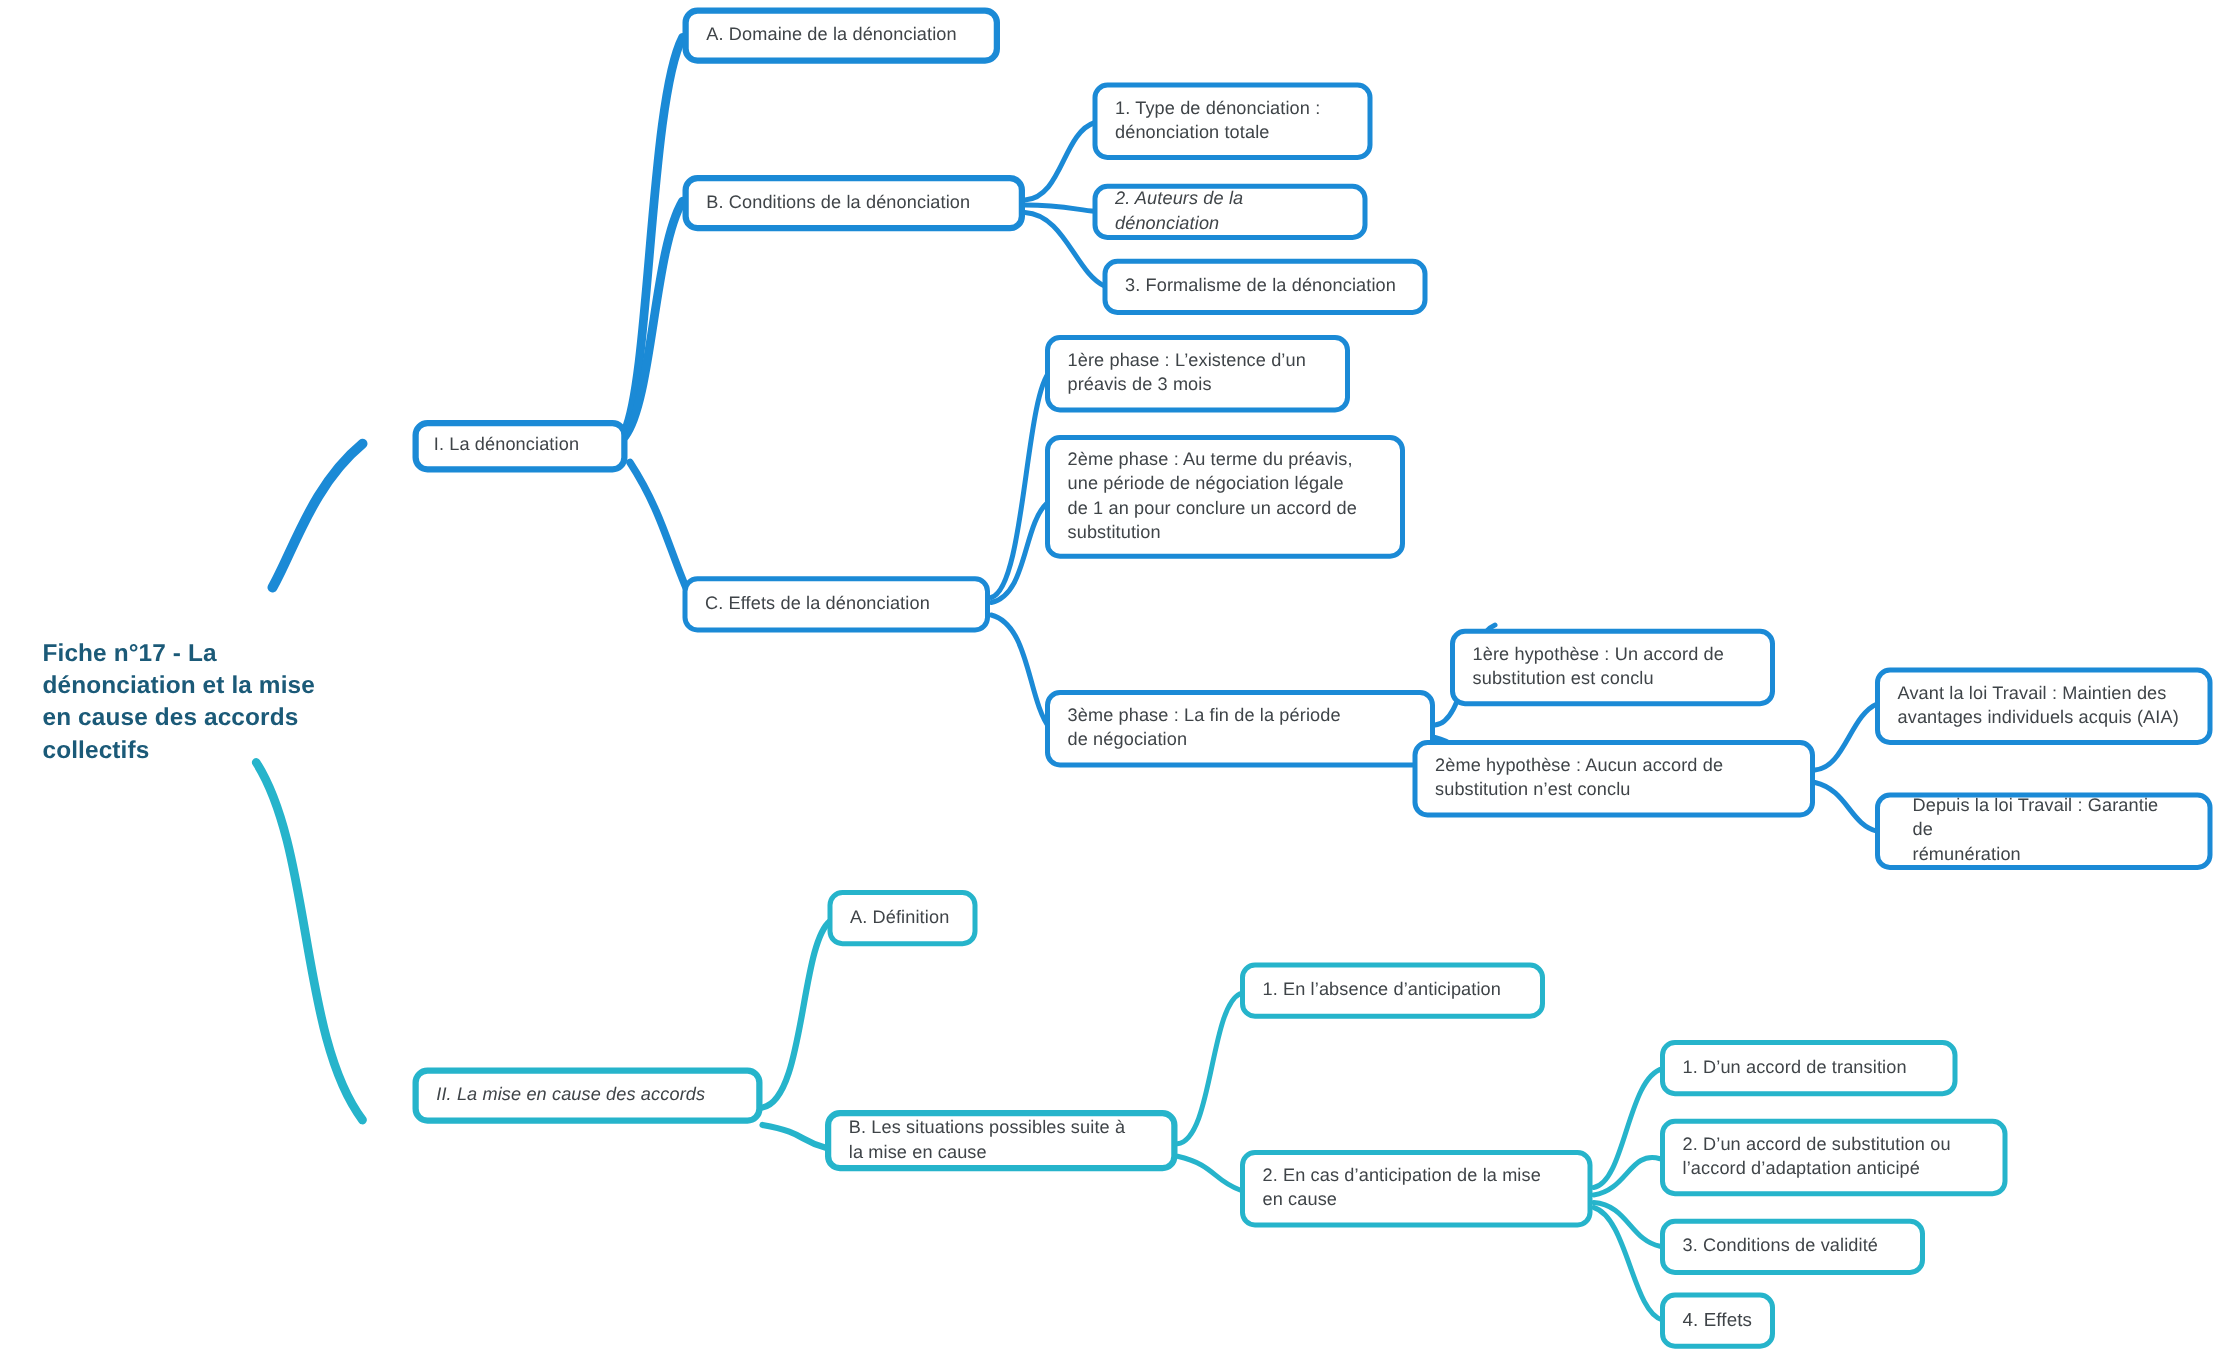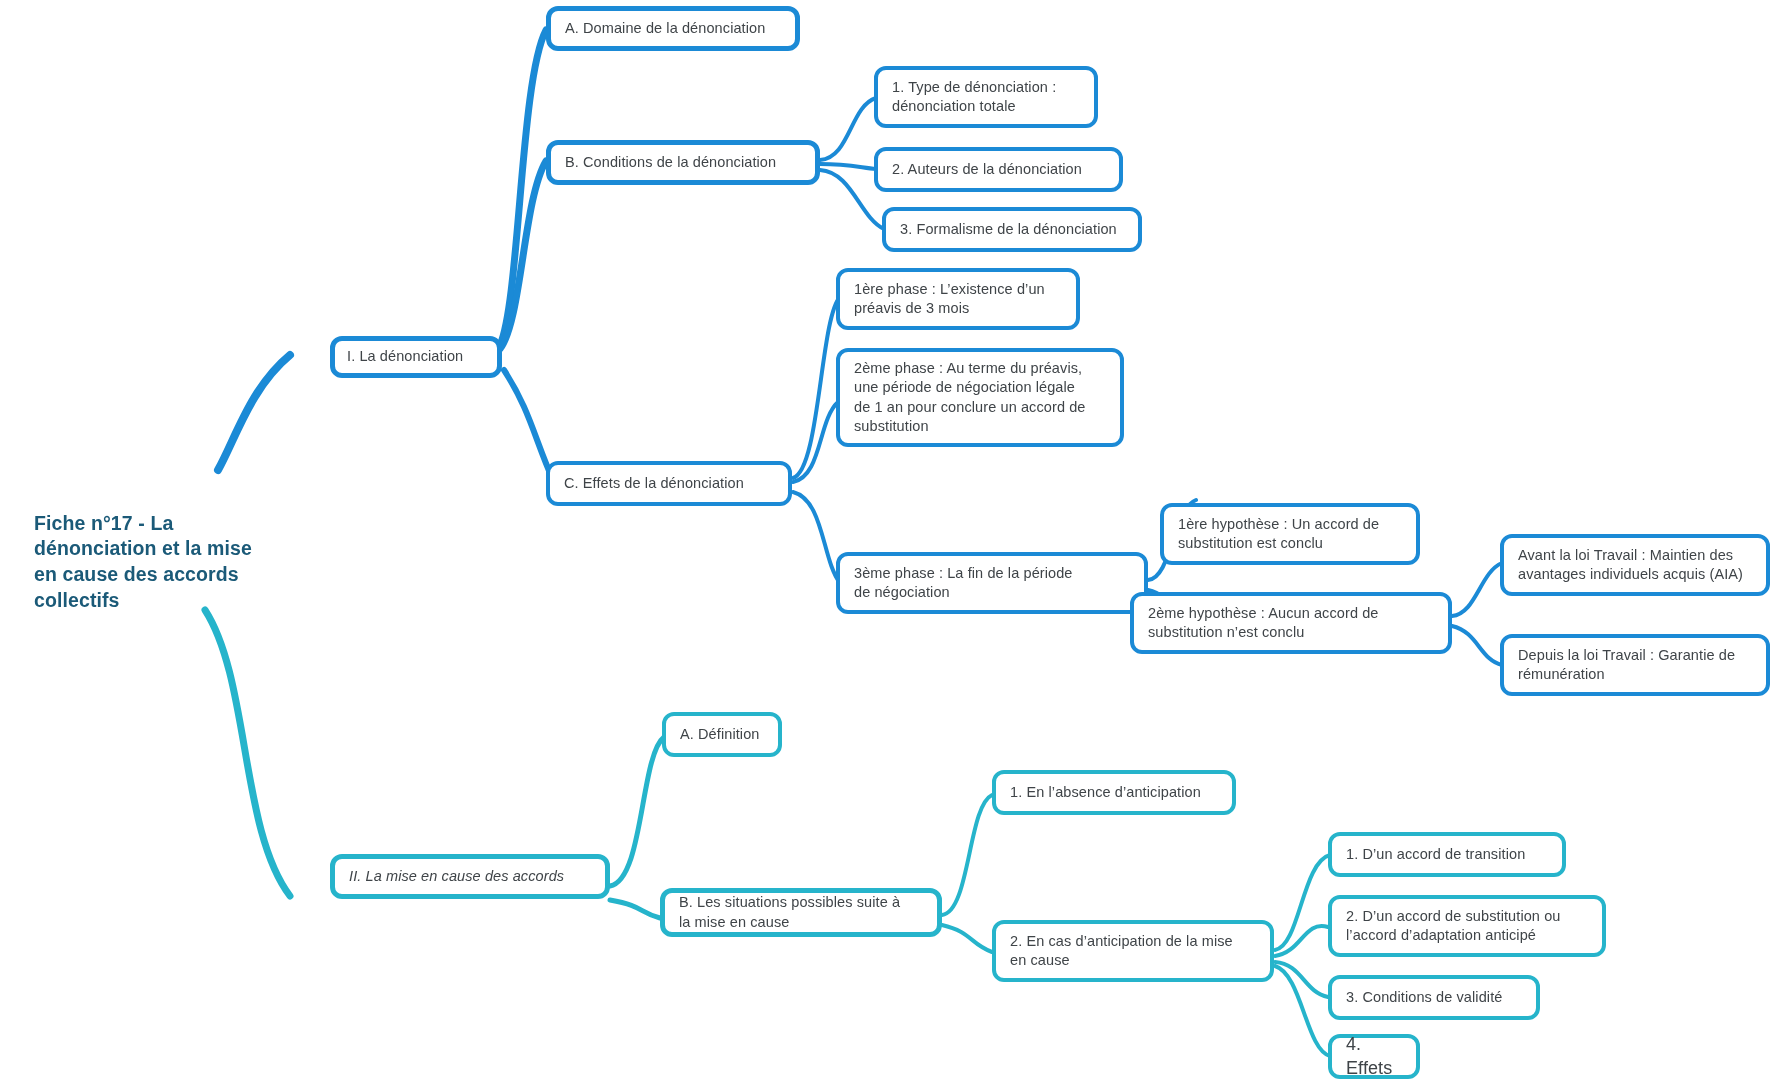--- a/index.html
+++ b/index.html
@@ -120,21 +120,21 @@
 
   <div class="node b1 lw5" style="left:546px; top:140px; width:274px; height:45px; padding:0 14px; font-size:14.5px;">
     <span class="node-text">B. Conditions de la dénonciation</span>
   </div>
 
   <div class="node b1 lw4" style="left:874px; top:66px; width:224px; height:62px; padding:0 14px; font-size:14.5px;">
     <span class="node-text">1. Type de dénonciation :
 dénonciation totale</span>
   </div>
 
-  <div class="node b1 lw4" style="left:874px; top:147px; width:249px; height:45px; padding:0 14px; font-size:14.5px;">
+  <div class="node b1 lw4" style="left:874px; top:147px; width:220px; height:45px; padding:0 14px; font-size:14.5px;font-style:italic;">
     <span class="node-text">2. Auteurs de la dénonciation</span>
   </div>
 
   <div class="node b1 lw4" style="left:882px; top:207px; width:260px; height:45px; padding:0 14px; font-size:14.5px;">
     <span class="node-text">3. Formalisme de la dénonciation</span>
   </div>
 
   <div class="node b1 lw4" style="left:546px; top:461px; width:246px; height:45px; padding:0 14px; font-size:14.5px;">
     <span class="node-text">C. Effets de la dénonciation</span>
   </div>
@@ -164,21 +164,21 @@
   <div class="node b1 lw4" style="left:1130px; top:592px; width:322px; height:62px; padding:0 14px; font-size:14.5px;">
     <span class="node-text">2ème hypothèse : Aucun accord de
 substitution n’est conclu</span>
   </div>
 
   <div class="node b1 lw4" style="left:1500px; top:534px; width:270px; height:62px; padding:0 14px; font-size:14.5px;">
     <span class="node-text">Avant la loi Travail : Maintien des
 avantages individuels acquis (AIA)</span>
   </div>
 
-  <div class="node b1 lw4" style="left:1500px; top:634px; width:270px; height:62px; padding:0 14px; font-size:14.5px;">
+  <div class="node b1 lw4" style="left:1500px; top:634px; width:270px; height:62px; padding:0 26px; font-size:14.5px;">
     <span class="node-text">Depuis la loi Travail : Garantie de
 rémunération</span>
   </div>
 
   <div class="node b2 lw5" style="left:330px; top:854px; width:280px; height:45px; padding:0 14px; font-size:14.5px;font-style:italic;">
     <span class="node-text">II.   La mise en cause des accords</span>
   </div>
 
   <div class="node b2 lw4" style="left:662px; top:712px; width:120px; height:45px; padding:0 14px; font-size:14.5px;">
     <span class="node-text">A. Définition</span>
@@ -204,17 +204,17 @@
 
   <div class="node b2 lw4" style="left:1328px; top:895px; width:278px; height:62px; padding:0 14px; font-size:14.5px;">
     <span class="node-text">2. D’un accord de substitution ou
 l’accord d’adaptation anticipé</span>
   </div>
 
   <div class="node b2 lw4" style="left:1328px; top:975px; width:212px; height:45px; padding:0 14px; font-size:14.5px;">
     <span class="node-text">3. Conditions de validité</span>
   </div>
 
-  <div class="node b2 lw4" style="left:1328px; top:1034px; width:92px; height:45px; padding:0 14px; font-size:18px;">
+  <div class="node b2 lw4" style="left:1328px; top:1034px; width:92px; height:45px; padding:0 14px; font-size:15px;">
     <span class="node-text">4. Effets</span>
   </div>
 
 </div>
 
 </body></html>

